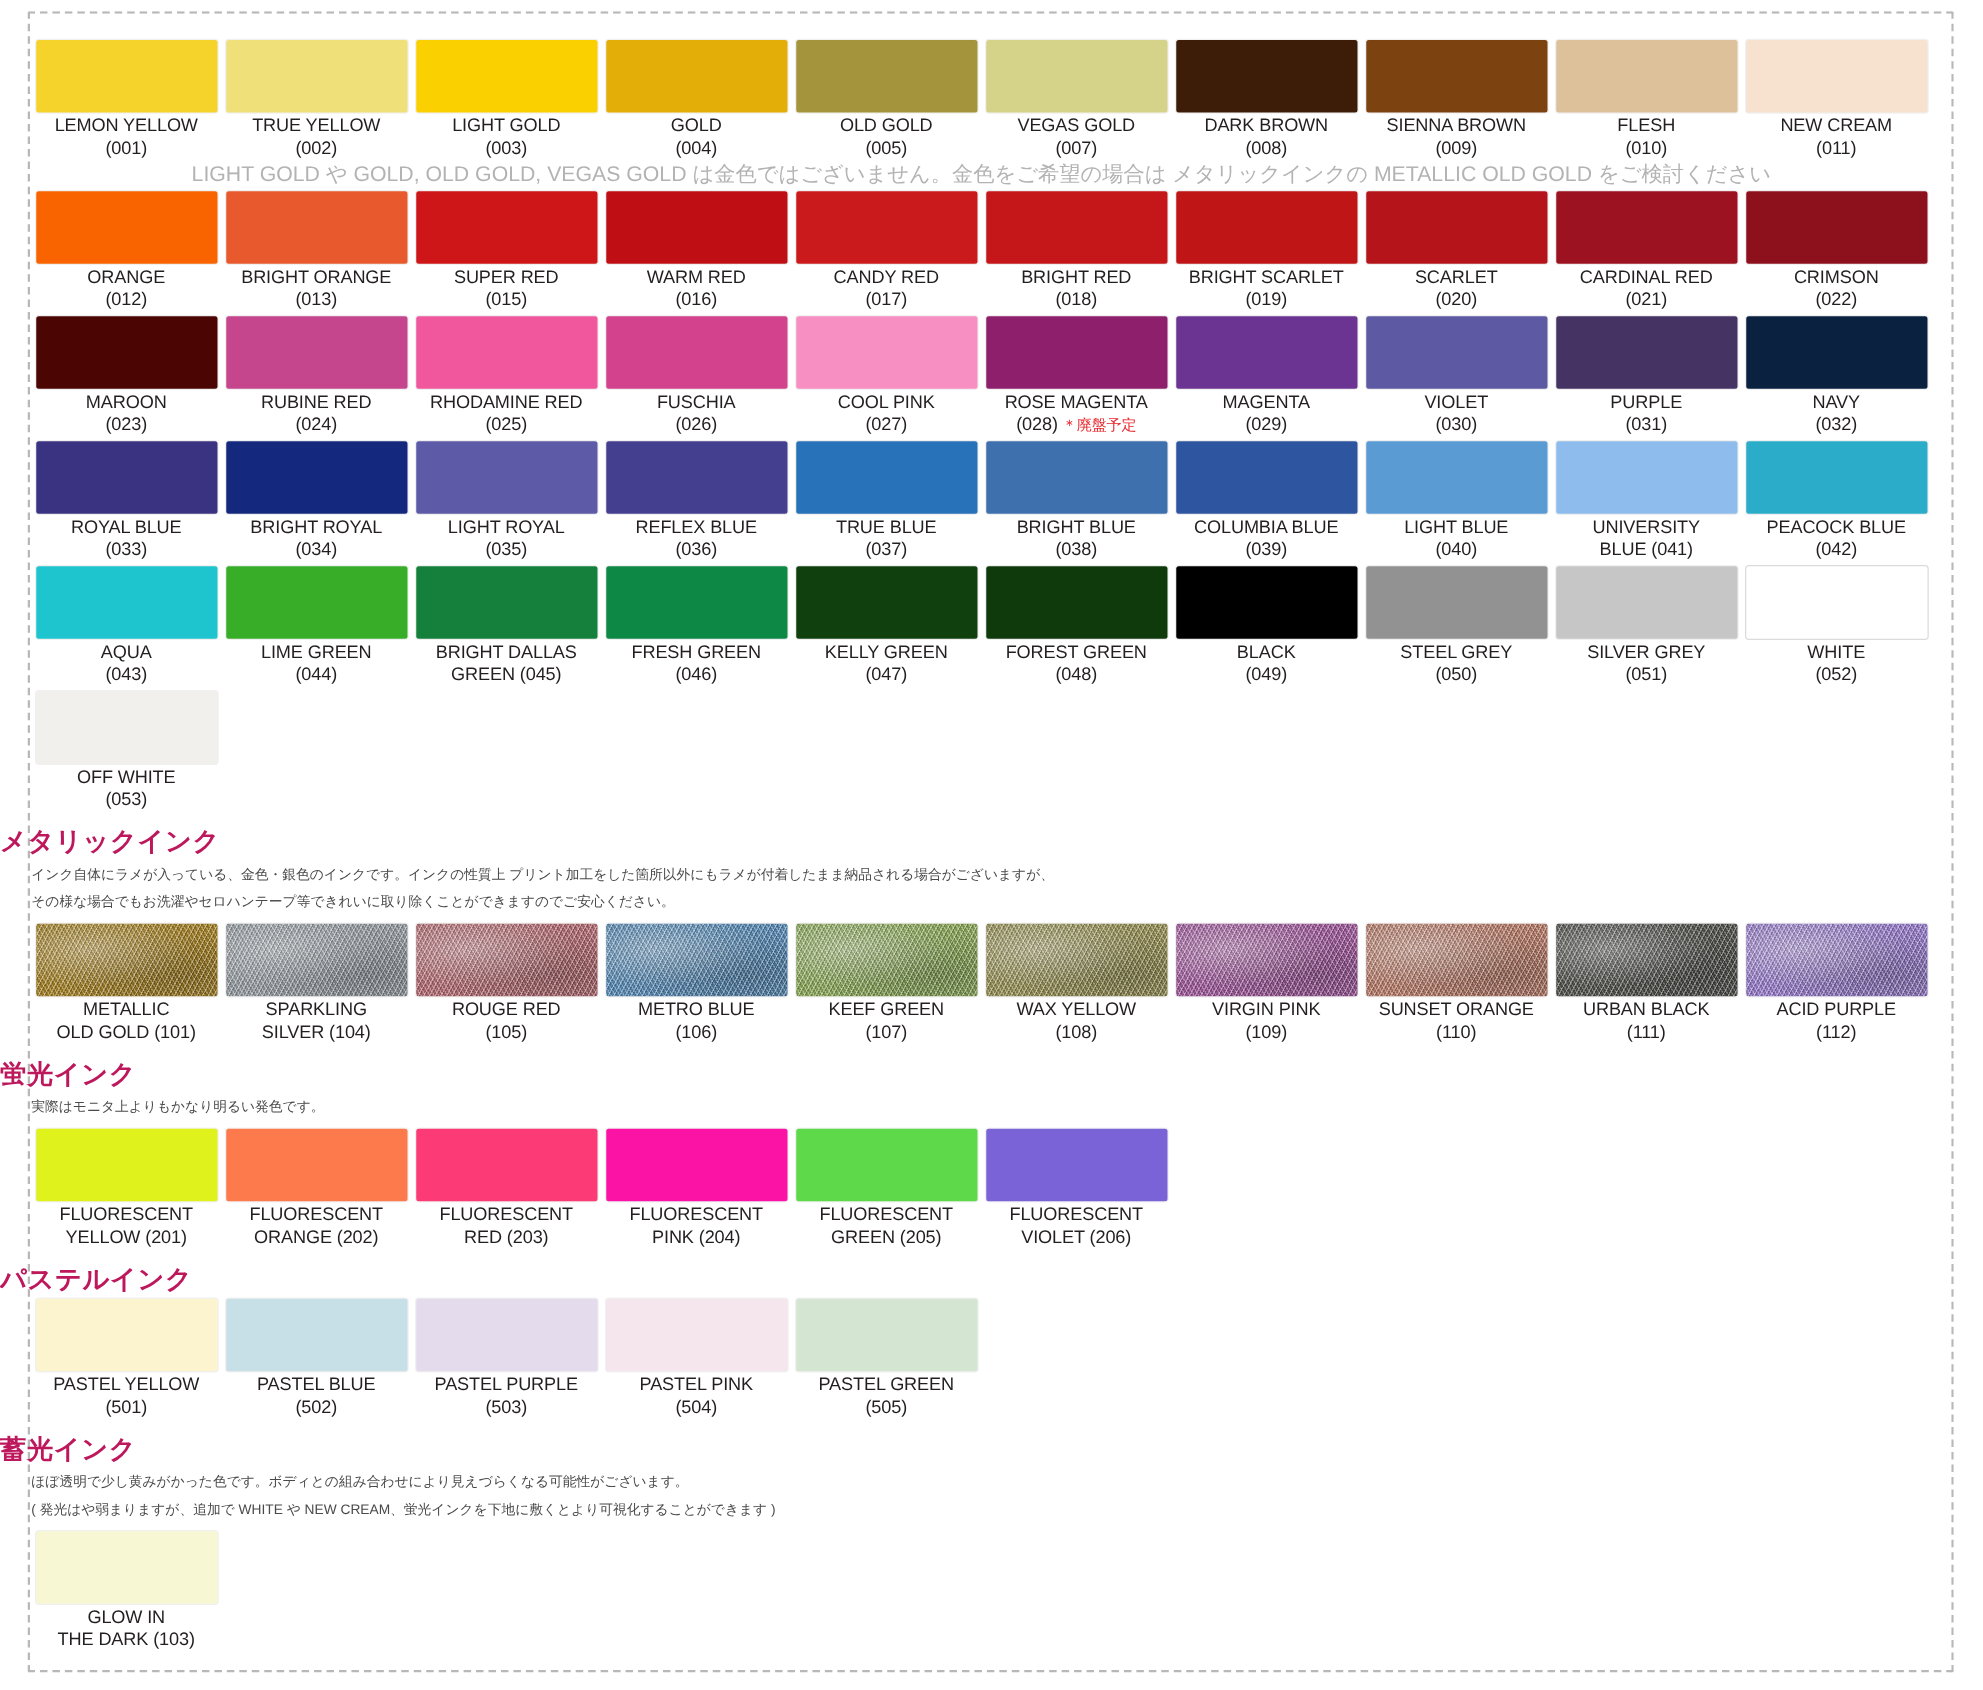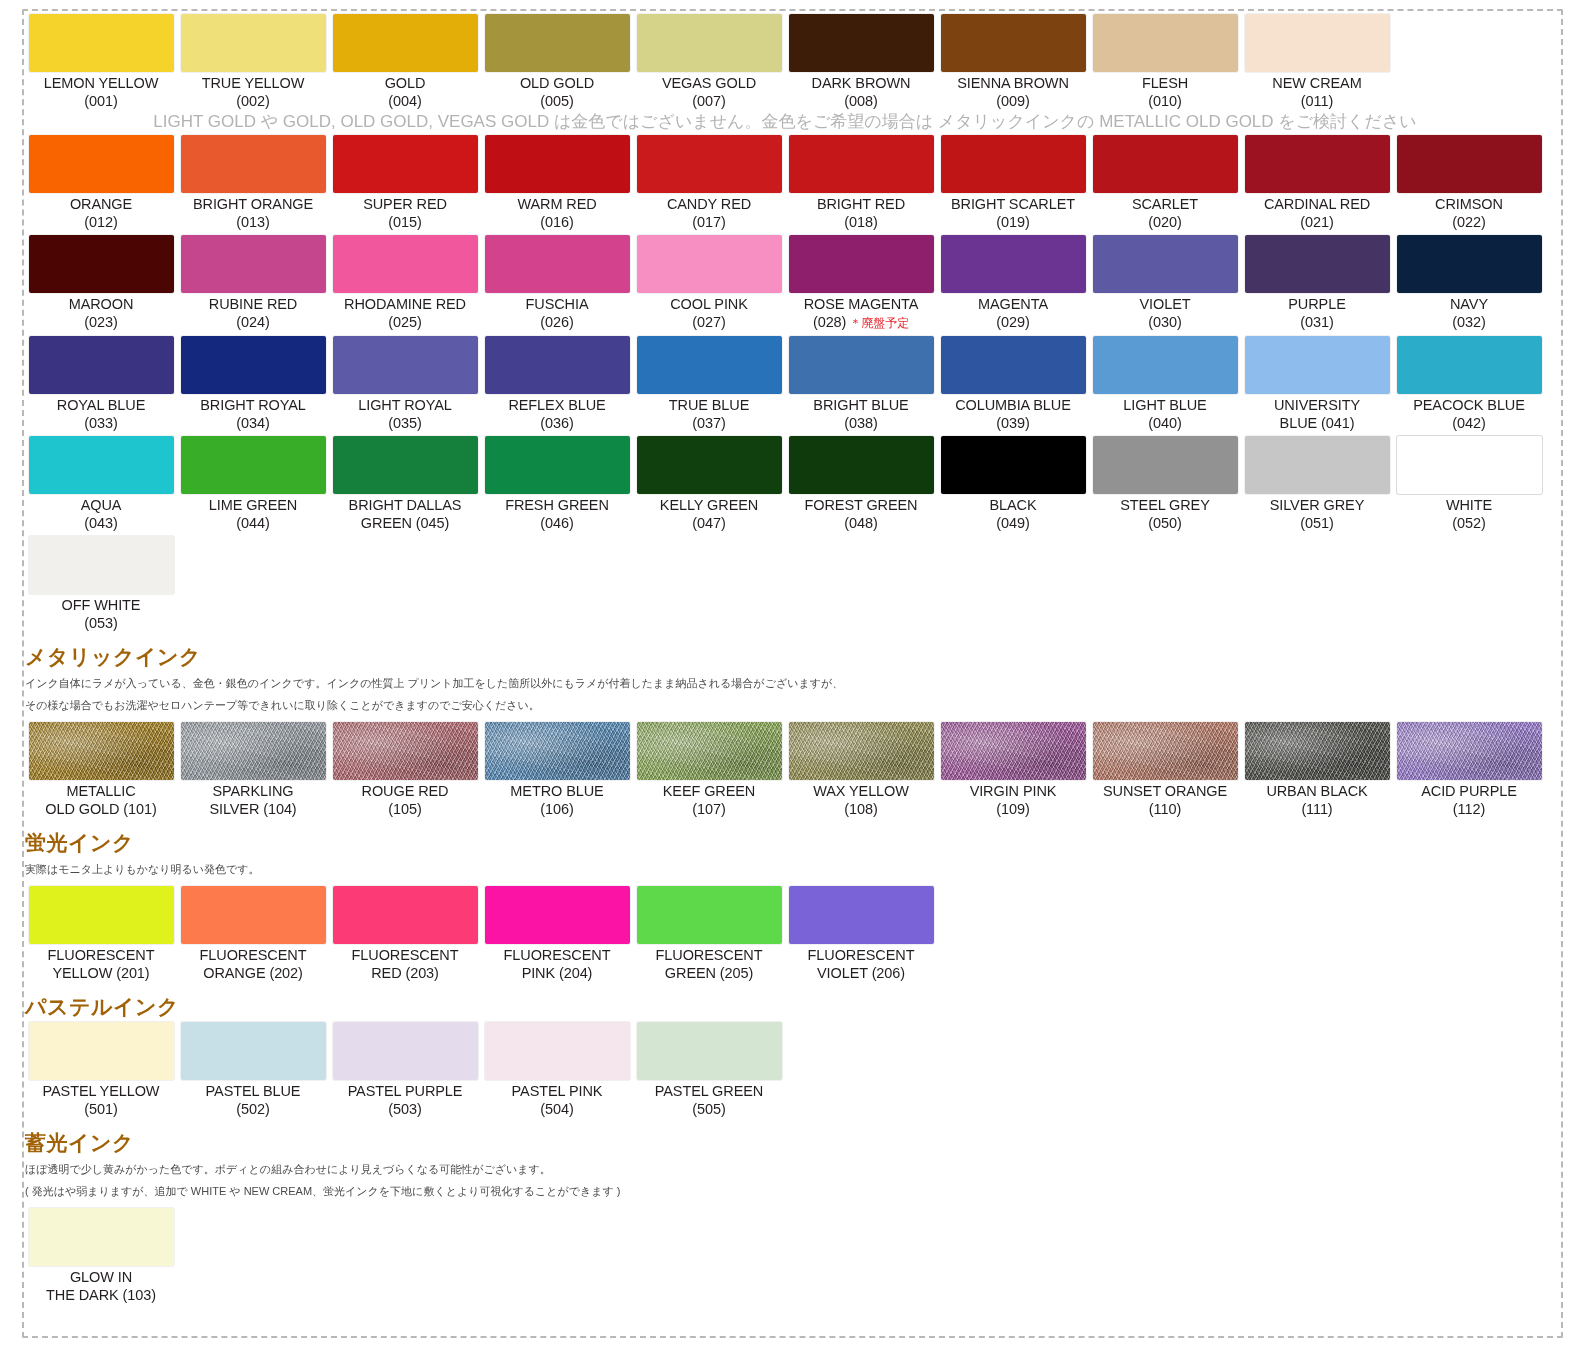--- a/index.html
+++ b/index.html
@@ -26,21 +26,21 @@
     height: 1329px;
     border: 2px dashed #b8b8b8;
     border-radius: 2px;
     pointer-events: none;
   }
   .inner {
     position: absolute;
     left: 0;
     top: 0;
     width: 1384px;
-    padding: 14px 0 0 0;
+    padding: 32px 0 0 0;
   }
   .grid {
     display: flex;
     flex-wrap: wrap;
     margin-left: 25px;
     width: 1520px;
   }
   .cell {
     width: 152px;
     margin-bottom: 4px;
@@ -76,24 +76,23 @@
     margin-left: 25px;
     text-align: center;
     font-size: 17px;
     color: #b3b3b3;
     line-height: 20px;
     margin-top: -2px;
     margin-bottom: 3px;
   }
 
   .sec-title {
-    margin-left: 25px;
     font-size: 21px;
     font-weight: bold;
-    color: #a16207;
+    color: #be185d;
     line-height: 30px;
     letter-spacing: 0.5px;
     margin-top: 6px;
   }
   .sec-desc {
     margin-left: 25px;
     font-size: 11px;
     color: #4a4a4a;
     line-height: 22px;
     max-width: 1500px;
@@ -127,20 +126,24 @@
       <div class="grid">
         <div class="cell">
           <div class="swatch" style="background: rgb(246, 211, 42);"></div>
           <div class="label">LEMON YELLOW<br>(001)</div>
         </div>
         <div class="cell">
           <div class="swatch" style="background: rgb(240, 224, 122);"></div>
           <div class="label">TRUE YELLOW<br>(002)</div>
         </div>
         <div class="cell">
+          <div class="swatch" style="background: rgb(251, 208, 0);"></div>
+          <div class="label">LIGHT GOLD<br>(003)</div>
+        </div>
+        <div class="cell">
           <div class="swatch" style="background: rgb(227, 174, 8);"></div>
           <div class="label">GOLD<br>(004)</div>
         </div>
         <div class="cell">
           <div class="swatch" style="background: rgb(164, 149, 61);"></div>
           <div class="label">OLD GOLD<br>(005)</div>
         </div>
         <div class="cell">
           <div class="swatch" style="background: rgb(213, 211, 137);"></div>
           <div class="label">VEGAS GOLD<br>(007)</div>

